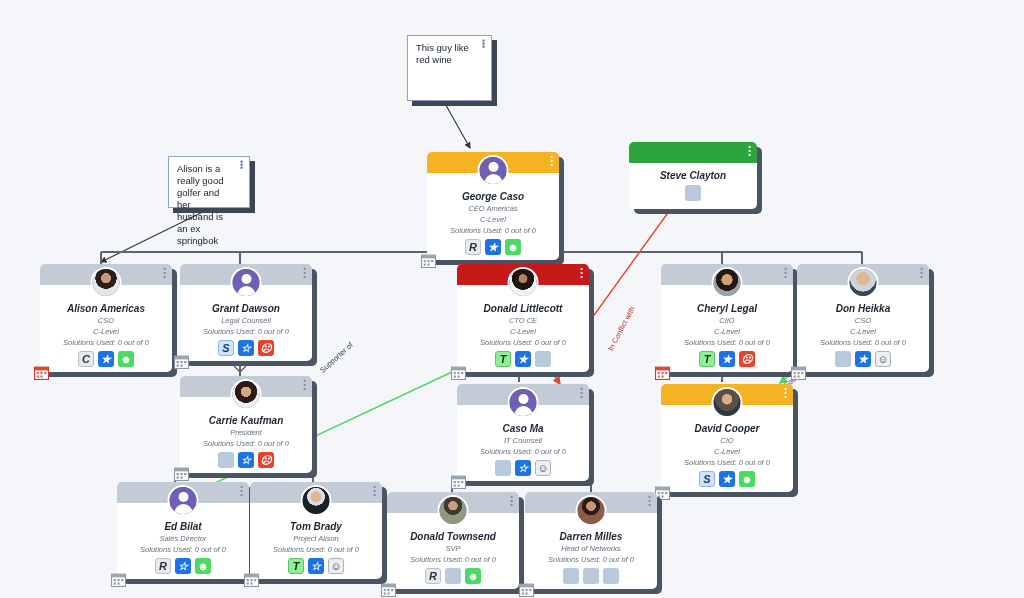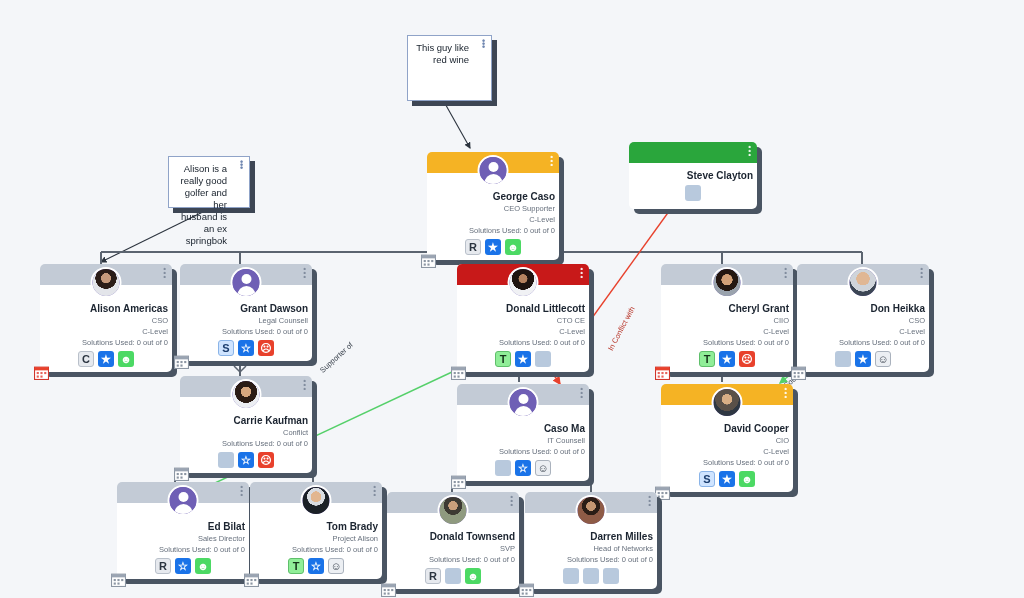--- a/index.html
+++ b/index.html
@@ -32,21 +32,21 @@
     line-height: 12px;
     color: #17202b;
     z-index: 6;
   }
   .note .dots {
     position: absolute; top: 4px; right: 5px;
     color: #6f86b0; font-size: 9px; line-height: 3px;
     letter-spacing: 0; width: 4px;
   }
   .note .dots b { display: block; }
-  .note-text { padding-right: 14px; text-align: right; }
+  .note-text { padding-right: 14px; }
 
   
   .card {
     position: absolute;
     background: #ffffff;
     border-radius: 5px;
     box-shadow: 5px 5px 0 0 #4a5563;
     z-index: 5;
     width: 132px;
   }
@@ -88,21 +88,22 @@
     content: ""; position: absolute;
     left: 50%; top: 17px; transform: translateX(-50%);
     width: 18px; height: 14px;
     border-radius: 9px 9px 0 0;
     background: #ffffff;
   }
   .avatar .photo { position: absolute; inset: 0; }
 
   .card .body {
     padding: 6px 4px 5px 4px;
-    text-align: right;
+    text-align: center;
+    font-style: italic;
   }
   .cname {
     font-size: 10px; font-weight: bold; color: #1b2430;
     margin-top: 12px;
   }
   .ctitle, .clevel, .csol {
     font-size: 7.5px; color: #67707d; margin-top: 2px;
   }
   .badges {
     margin-top: 4px;
@@ -233,21 +234,21 @@
         <b>•</b>
           <b>•</b>
           <b>•</b>
         </div>
     </div>
     <div class="avatar">
       <div class="silh"></div>
     </div>
     <div class="body">
       <div class="cname">George Caso</div>
-      <div class="ctitle">CEO Supporter</div>
+      <div class="ctitle">CEO Americas</div>
       <div class="clevel">C-Level</div>
       <div class="csol">Solutions Used: 0 out of 0</div>
       <div class="badges">
         <div class="badge b-gray">R</div>
         <div class="badge b-star">★</div>
         <div class="badge b-smile-green">☻</div>
       </div>
     </div>
     <svg class="cal" viewBox="0 0 14 14">
       <rect x="0.5" y="2" width="13" height="11.5" fill="#fff" stroke="#8c96a3"></rect>
@@ -387,21 +388,21 @@
       <div class="dots">
         <b>•</b>
           <b>•</b>
           <b>•</b>
         </div>
     </div>
     <div class="avatar">
       <div class="photo" style="background:radial-gradient(circle at 50% 40%, #d2a077 0 26%, #241711 27% 52%, #9aa3ad 53% 100%);"></div>
     </div>
     <div class="body">
-      <div class="cname">Cheryl Grant</div>
+      <div class="cname">Cheryl Legal</div>
       <div class="ctitle">CIIO</div>
       <div class="clevel">C-Level</div>
       <div class="csol">Solutions Used: 0 out of 0</div>
       <div class="badges">
         <div class="badge b-green">T</div>
         <div class="badge b-star">★</div>
         <div class="badge b-smile-red">☹</div>
       </div>
     </div>
     <svg class="cal" viewBox="0 0 14 14">
@@ -458,21 +459,21 @@
         <b>•</b>
           <b>•</b>
           <b>•</b>
         </div>
     </div>
     <div class="avatar">
       <div class="photo" style="background:radial-gradient(circle at 50% 40%, #d7a77f 0 24%, #2a1b14 25% 52%, #eceef2 53% 100%);"></div>
     </div>
     <div class="body">
       <div class="cname">Carrie Kaufman</div>
-      <div class="ctitle">Conflict</div>
+      <div class="ctitle">President</div>
       <div class="csol">Solutions Used: 0 out of 0</div>
       <div class="badges">
         <div class="badge b-empty"></div>
         <div class="badge b-star">☆</div>
         <div class="badge b-smile-red">☹</div>
       </div>
     </div>
     <svg class="cal" viewBox="0 0 14 14">
       <rect x="0.5" y="2" width="13" height="11.5" fill="#fff" stroke="#8c96a3"></rect>
       <rect x="0.5" y="2" width="13" height="3" fill="#9aa4b2"></rect>

